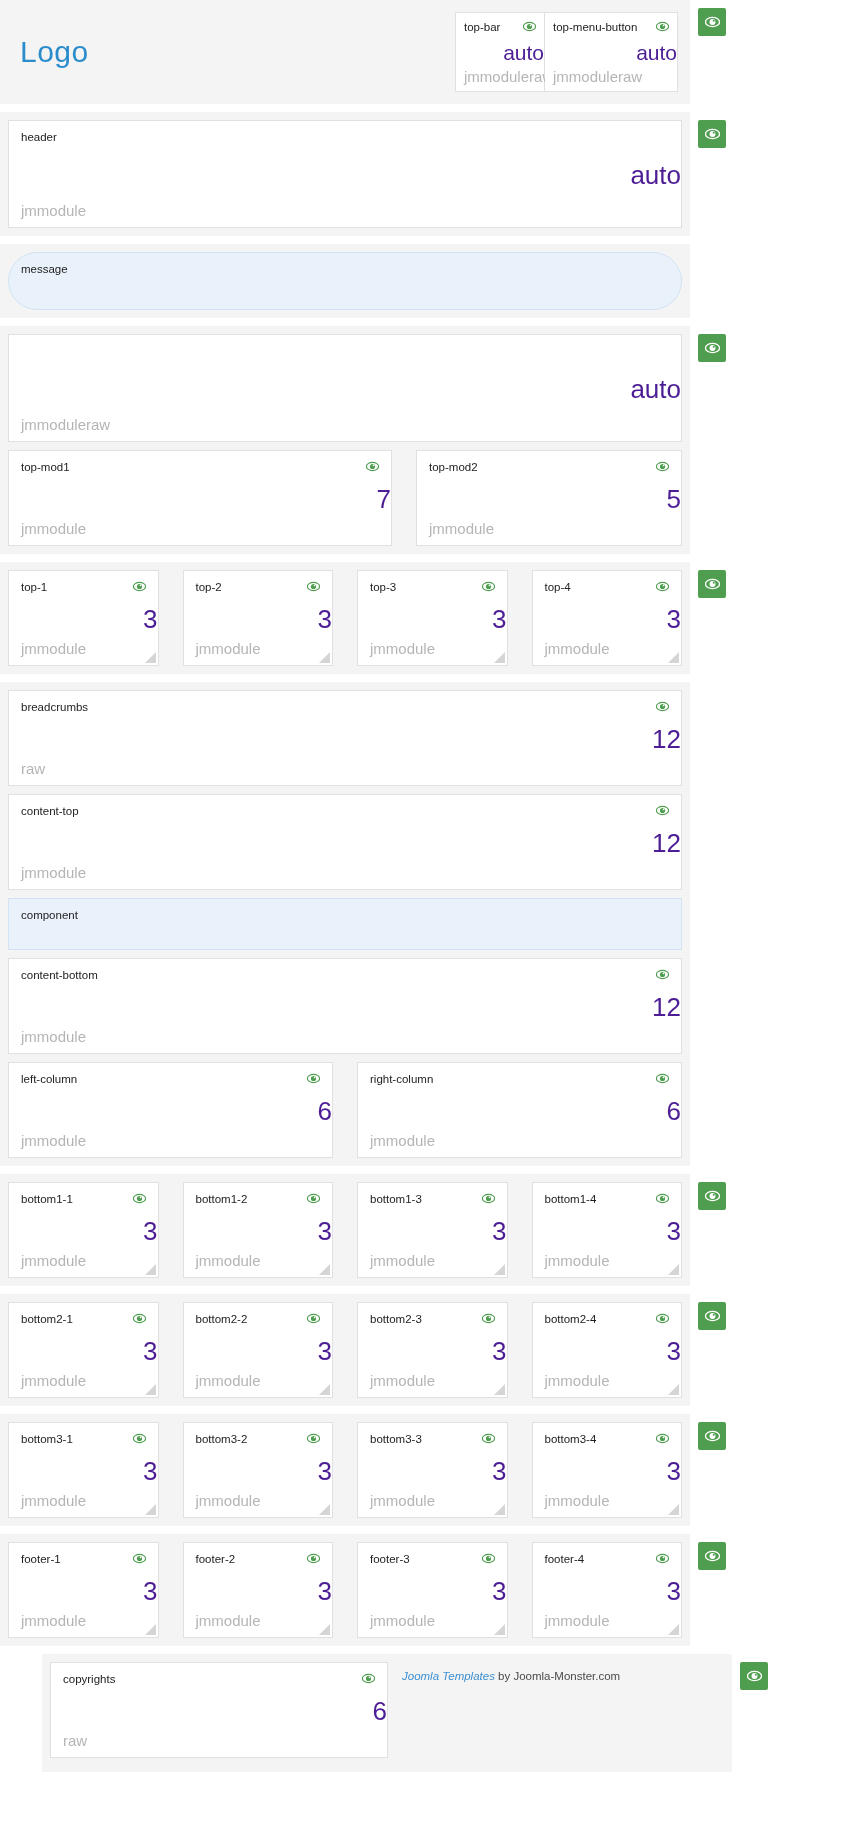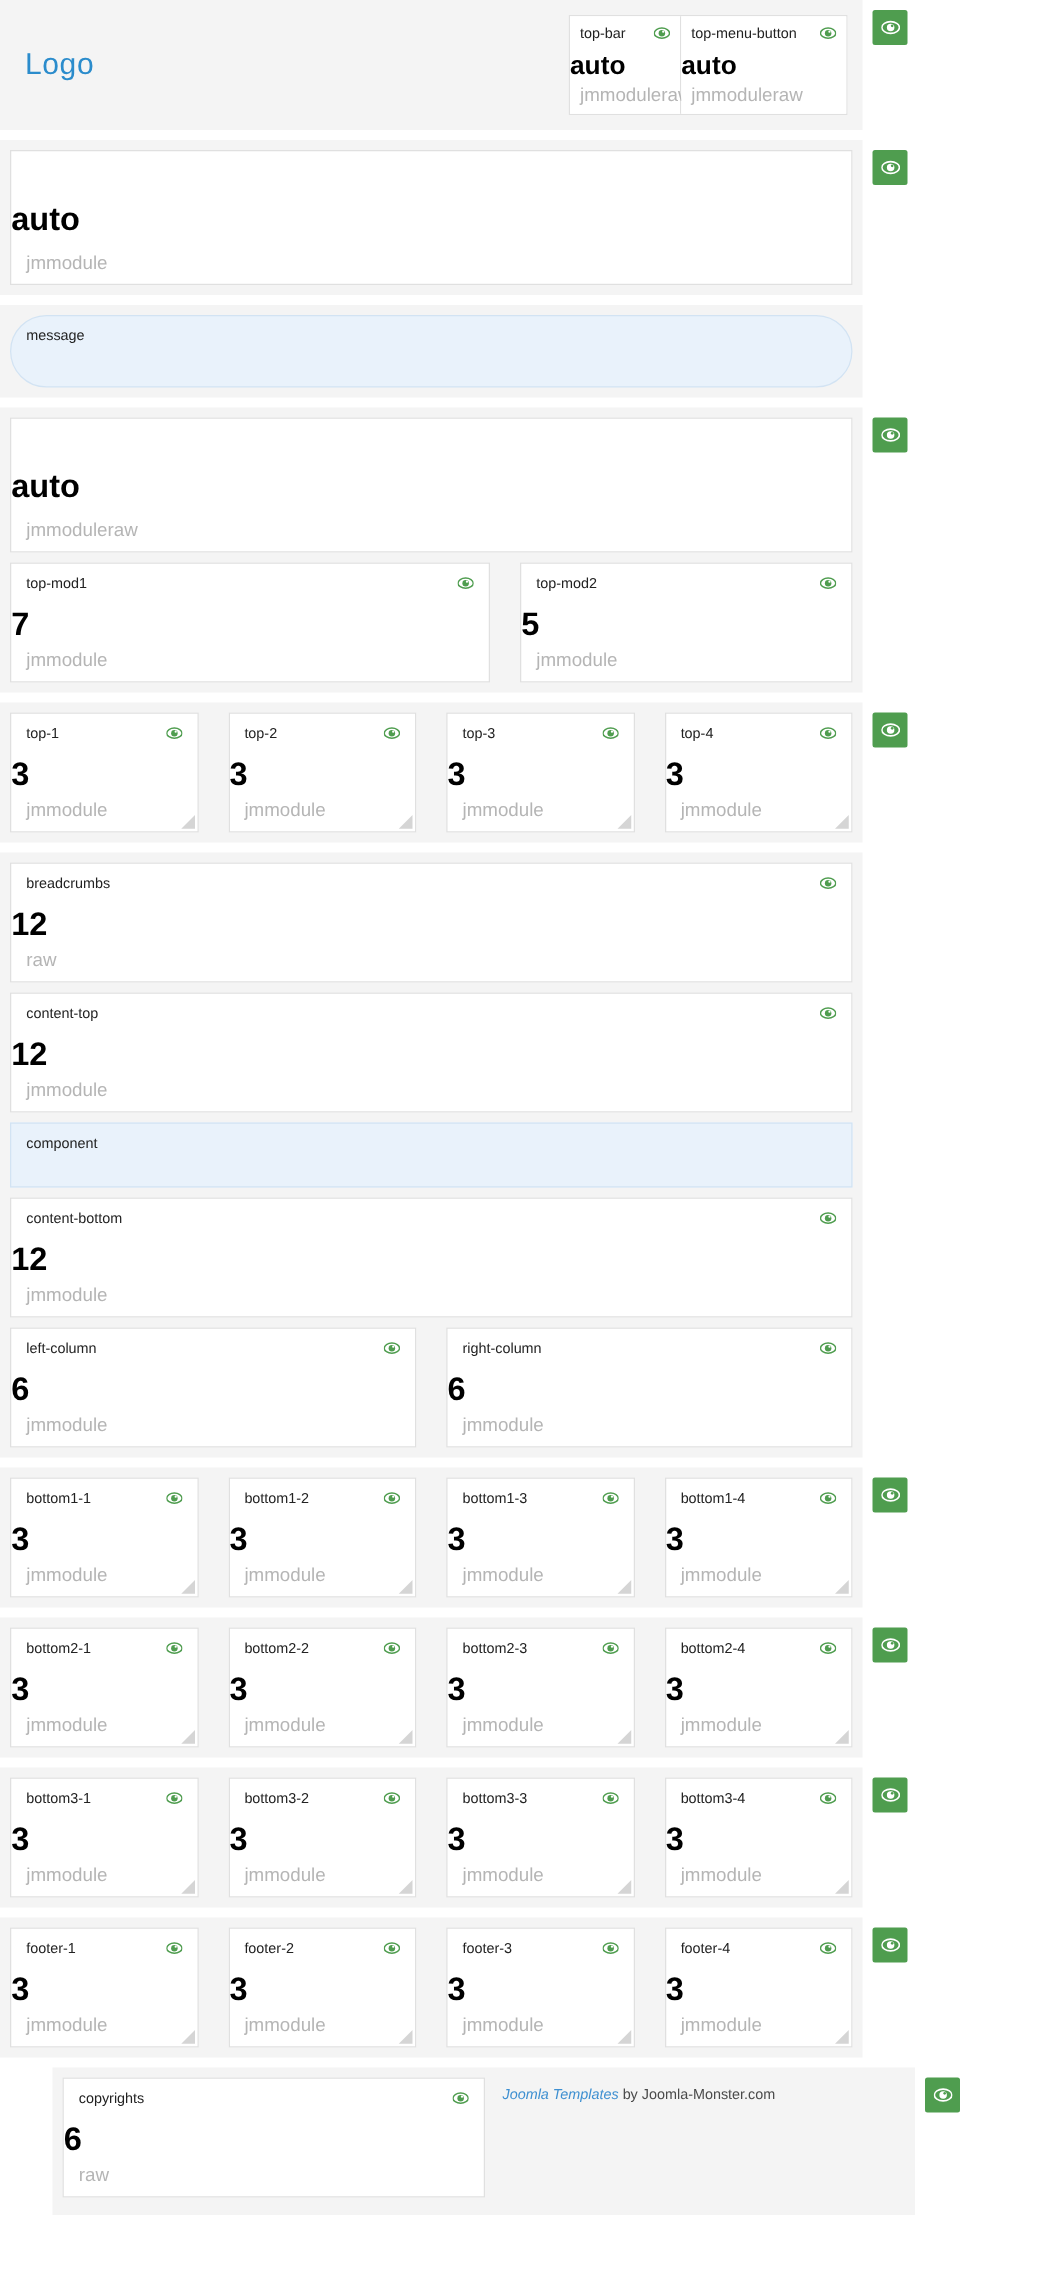--- a/index.html
+++ b/index.html
@@ -47,21 +47,21 @@
   
   .logo-row {
     display: flex;
     align-items: center;
     justify-content: space-between;
     min-height: 88px;
     padding: 0 4px 0 12px;
   }
   .logo-text {
     color: #2b8ccc;
-    font-size: 24px;
+    font-size: 30px;
     font-weight: 400;
     letter-spacing: 0.5px;
   }
 
   
   .block {
     position: relative;
     background: #ffffff;
     border: 1px solid #e0e0e0;
     padding: 10px 12px 8px 12px;
@@ -82,24 +82,24 @@
   .block-title {
     font-size: 11.5px;
     color: #222;
     line-height: 1.2;
   }
   .block-span {
     position: absolute;
     left: 0; right: 0;
     top: 50%;
     transform: translateY(-46%);
-    text-align: left;
+    text-align: right;
     font-size: 26px;
-    color: #000000;
-    font-weight: 700;
+    color: #4c1d95;
+    font-weight: 400;
     pointer-events: none;
   }
   .block-type {
     margin-top: auto;
     font-size: 15px;
     color: #b5b5b5;
   }
 
   
   .eye {
@@ -194,20 +194,23 @@
           <ellipse cx="8" cy="6" rx="7.5" ry="5" fill="none" stroke="#ffffff" stroke-width="1.4"></ellipse>
           <circle cx="8" cy="6" r="3.2" fill="#ffffff"></circle>
           <circle cx="9.3" cy="4.6" r="1.1" fill="#4f9d4f"></circle>
         </svg>
     </div>
   </div>
 
   <div class="section">
     <div class="section-body">
       <div class="block tall">
+        <div class="block-top">
+          <span class="block-title">header</span>
+        </div>
         <div class="block-span">auto</div>
         <div class="block-type">jmmodule</div>
       </div>
     </div>
     <div class="section-eye">
       <svg width="15" height="12" viewBox="0 0 16 12">
           <ellipse cx="8" cy="6" rx="7.5" ry="5" fill="none" stroke="#ffffff" stroke-width="1.4"></ellipse>
           <circle cx="8" cy="6" r="3.2" fill="#ffffff"></circle>
           <circle cx="9.3" cy="4.6" r="1.1" fill="#4f9d4f"></circle>
         </svg>

